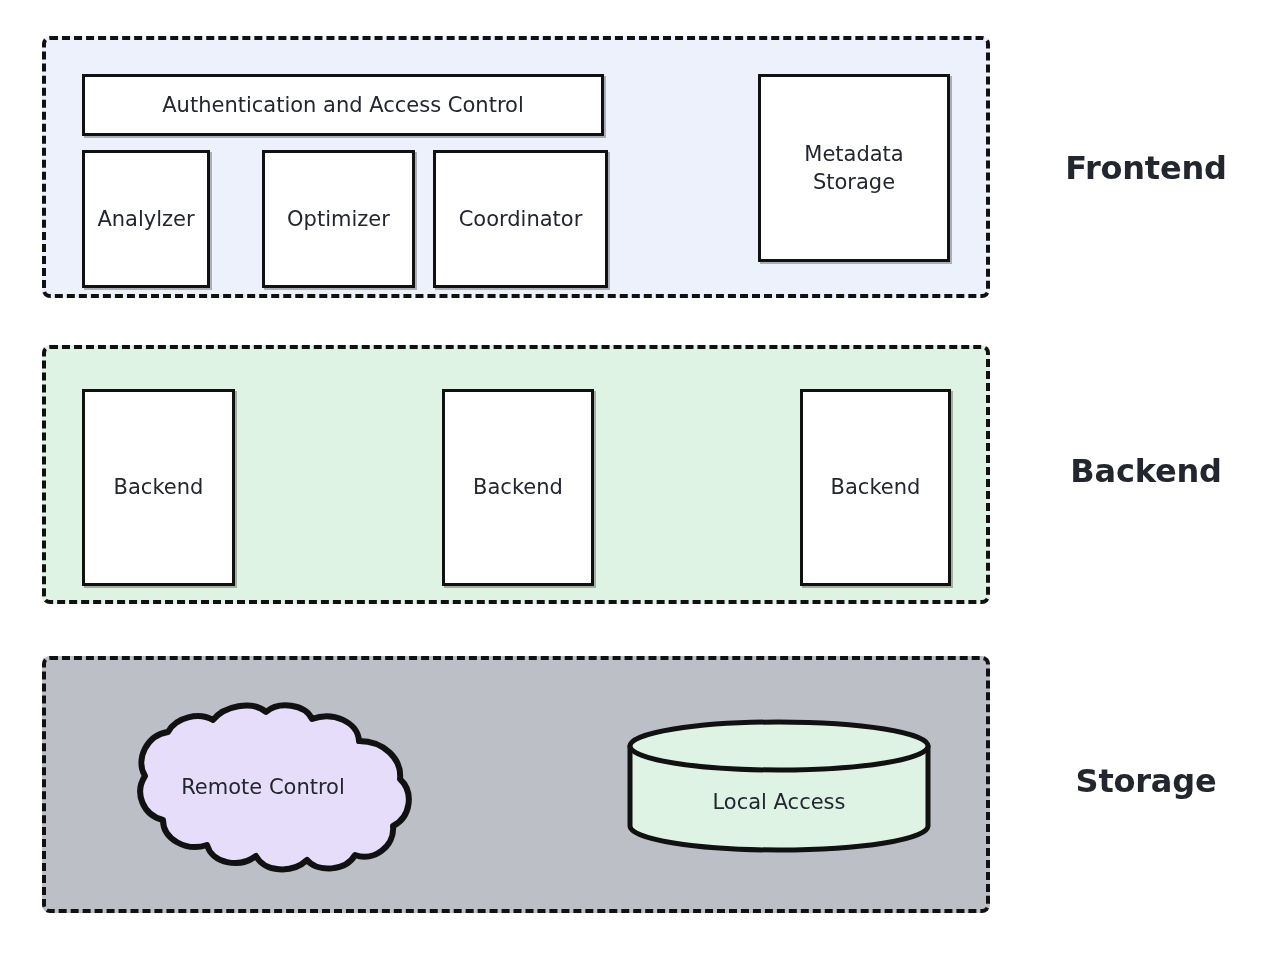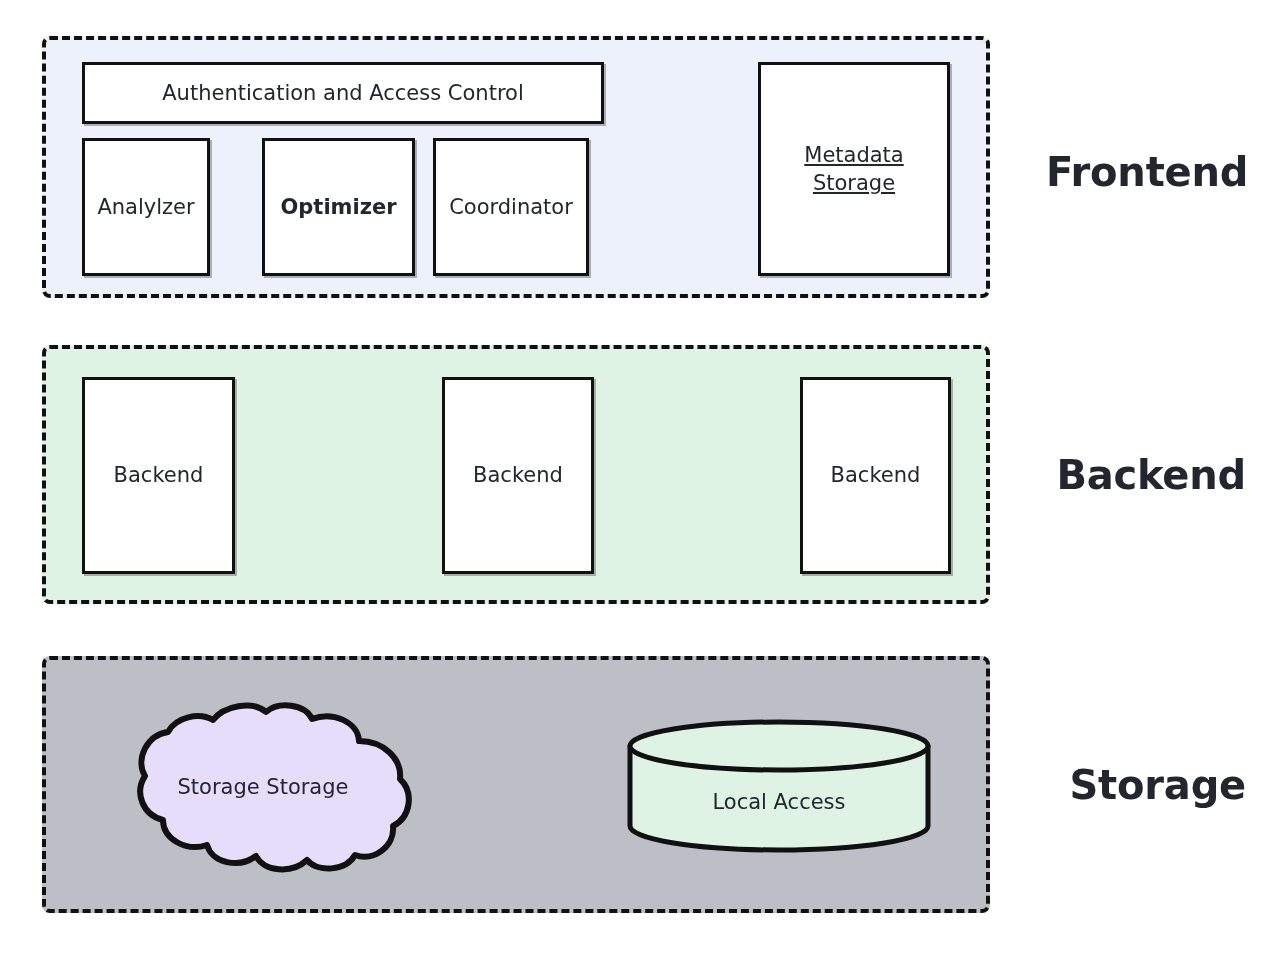--- a/index.html
+++ b/index.html
@@ -44,57 +44,58 @@
     left: 42px;  top: 656px;
     width: 948px; height: 257px;
     background: #bcc0c6;
   }
 
   
   .tier-label {
     position: absolute;
     left: 1046px;
     width: 200px;
-    font-size: 40px;
+    font-size: 32px;
     font-weight: bold;
     color: #22262f;
     letter-spacing: -0.2px;
-    text-align: right;
+    text-align: center;
     line-height: 1;
   }
   .tier-label-frontend { top: 152px; }
   .tier-label-backend  { top: 455px; }
   .tier-label-storage  { top: 765px; }
 
   
   .node-box {
     position: absolute;
     background: #ffffff;
     border: 3px solid #111111;
     box-sizing: border-box;
     display: flex;
     align-items: center;
     justify-content: center;
     text-align: center;
     font-size: 21px;
     color: #22262f;
     line-height: 1.35;
     box-shadow: 2px 2px 0 rgba(0,0,0,0.28);
+    margin-top: 12px;
   }
 
   
   .box-auth {
     left: 82px; top: 62px;
     width: 522px; height: 62px;
   }
   
   .box-analyzer    { left: 82px;  top: 138px; width: 128px; height: 138px; }
-  .box-optimizer   { left: 262px; top: 138px; width: 153px; height: 138px; font-weight: bold; }
-  .box-coordinator { left: 433px; top: 138px; width: 156px; height: 138px; }
-  .box-metadata    { left: 758px; top: 62px;  width: 192px; height: 214px; text-decoration: underline; }
+  .box-optimizer   { left: 262px; top: 138px; width: 153px; height: 138px; }
+  .box-coordinator { left: 433px; top: 138px; width: 175px; height: 138px; }
+  .box-metadata    { left: 758px; top: 62px;  width: 192px; height: 188px; }
 
   
   .box-backend-1 { left: 82px;  top: 377px; width: 153px; height: 197px; }
   .box-backend-2 { left: 442px; top: 377px; width: 152px; height: 197px; }
   .box-backend-3 { left: 800px; top: 377px; width: 151px; height: 197px; }
 
   
   .shape-wrap {
     position: absolute;
   }
@@ -170,21 +171,21 @@
                C 302 89, 299 114, 281 123
                C 283 143, 262 159, 243 152
                C 234 168, 206 170, 195 157
                C 180 171, 152 169, 144 153
                C 127 166, 100 160, 95 142
                C 74 149, 51 136, 51 117
                C 31 112, 22 90, 33 73
                C 23 56, 35 32, 56 29
                C 64 14, 87 9, 101 17 Z" fill="#e6ddfb" stroke="#111111" stroke-width="6" stroke-linejoin="round"></path>
     </svg>
-    <div class="shape-label cloud-label">Storage Storage</div>
+    <div class="shape-label cloud-label">Remote Control</div>
   </div>
 
   <div class="shape-wrap cylinder-wrap">
     <svg viewBox="0 0 306 128" preserveAspectRatio="none">
       <path d="M 4 24 L 4 104 A 149 24 0 0 0 302 104 L 302 24 Z" fill="#dff3e4" stroke="#111111" stroke-width="5" stroke-linejoin="round"></path>
       <ellipse cx="153" cy="24" rx="149" ry="24" fill="#dff3e4" stroke="#111111" stroke-width="5"></ellipse>
     </svg>
     <div class="shape-label cylinder-label">Local Access</div>
   </div>
 

